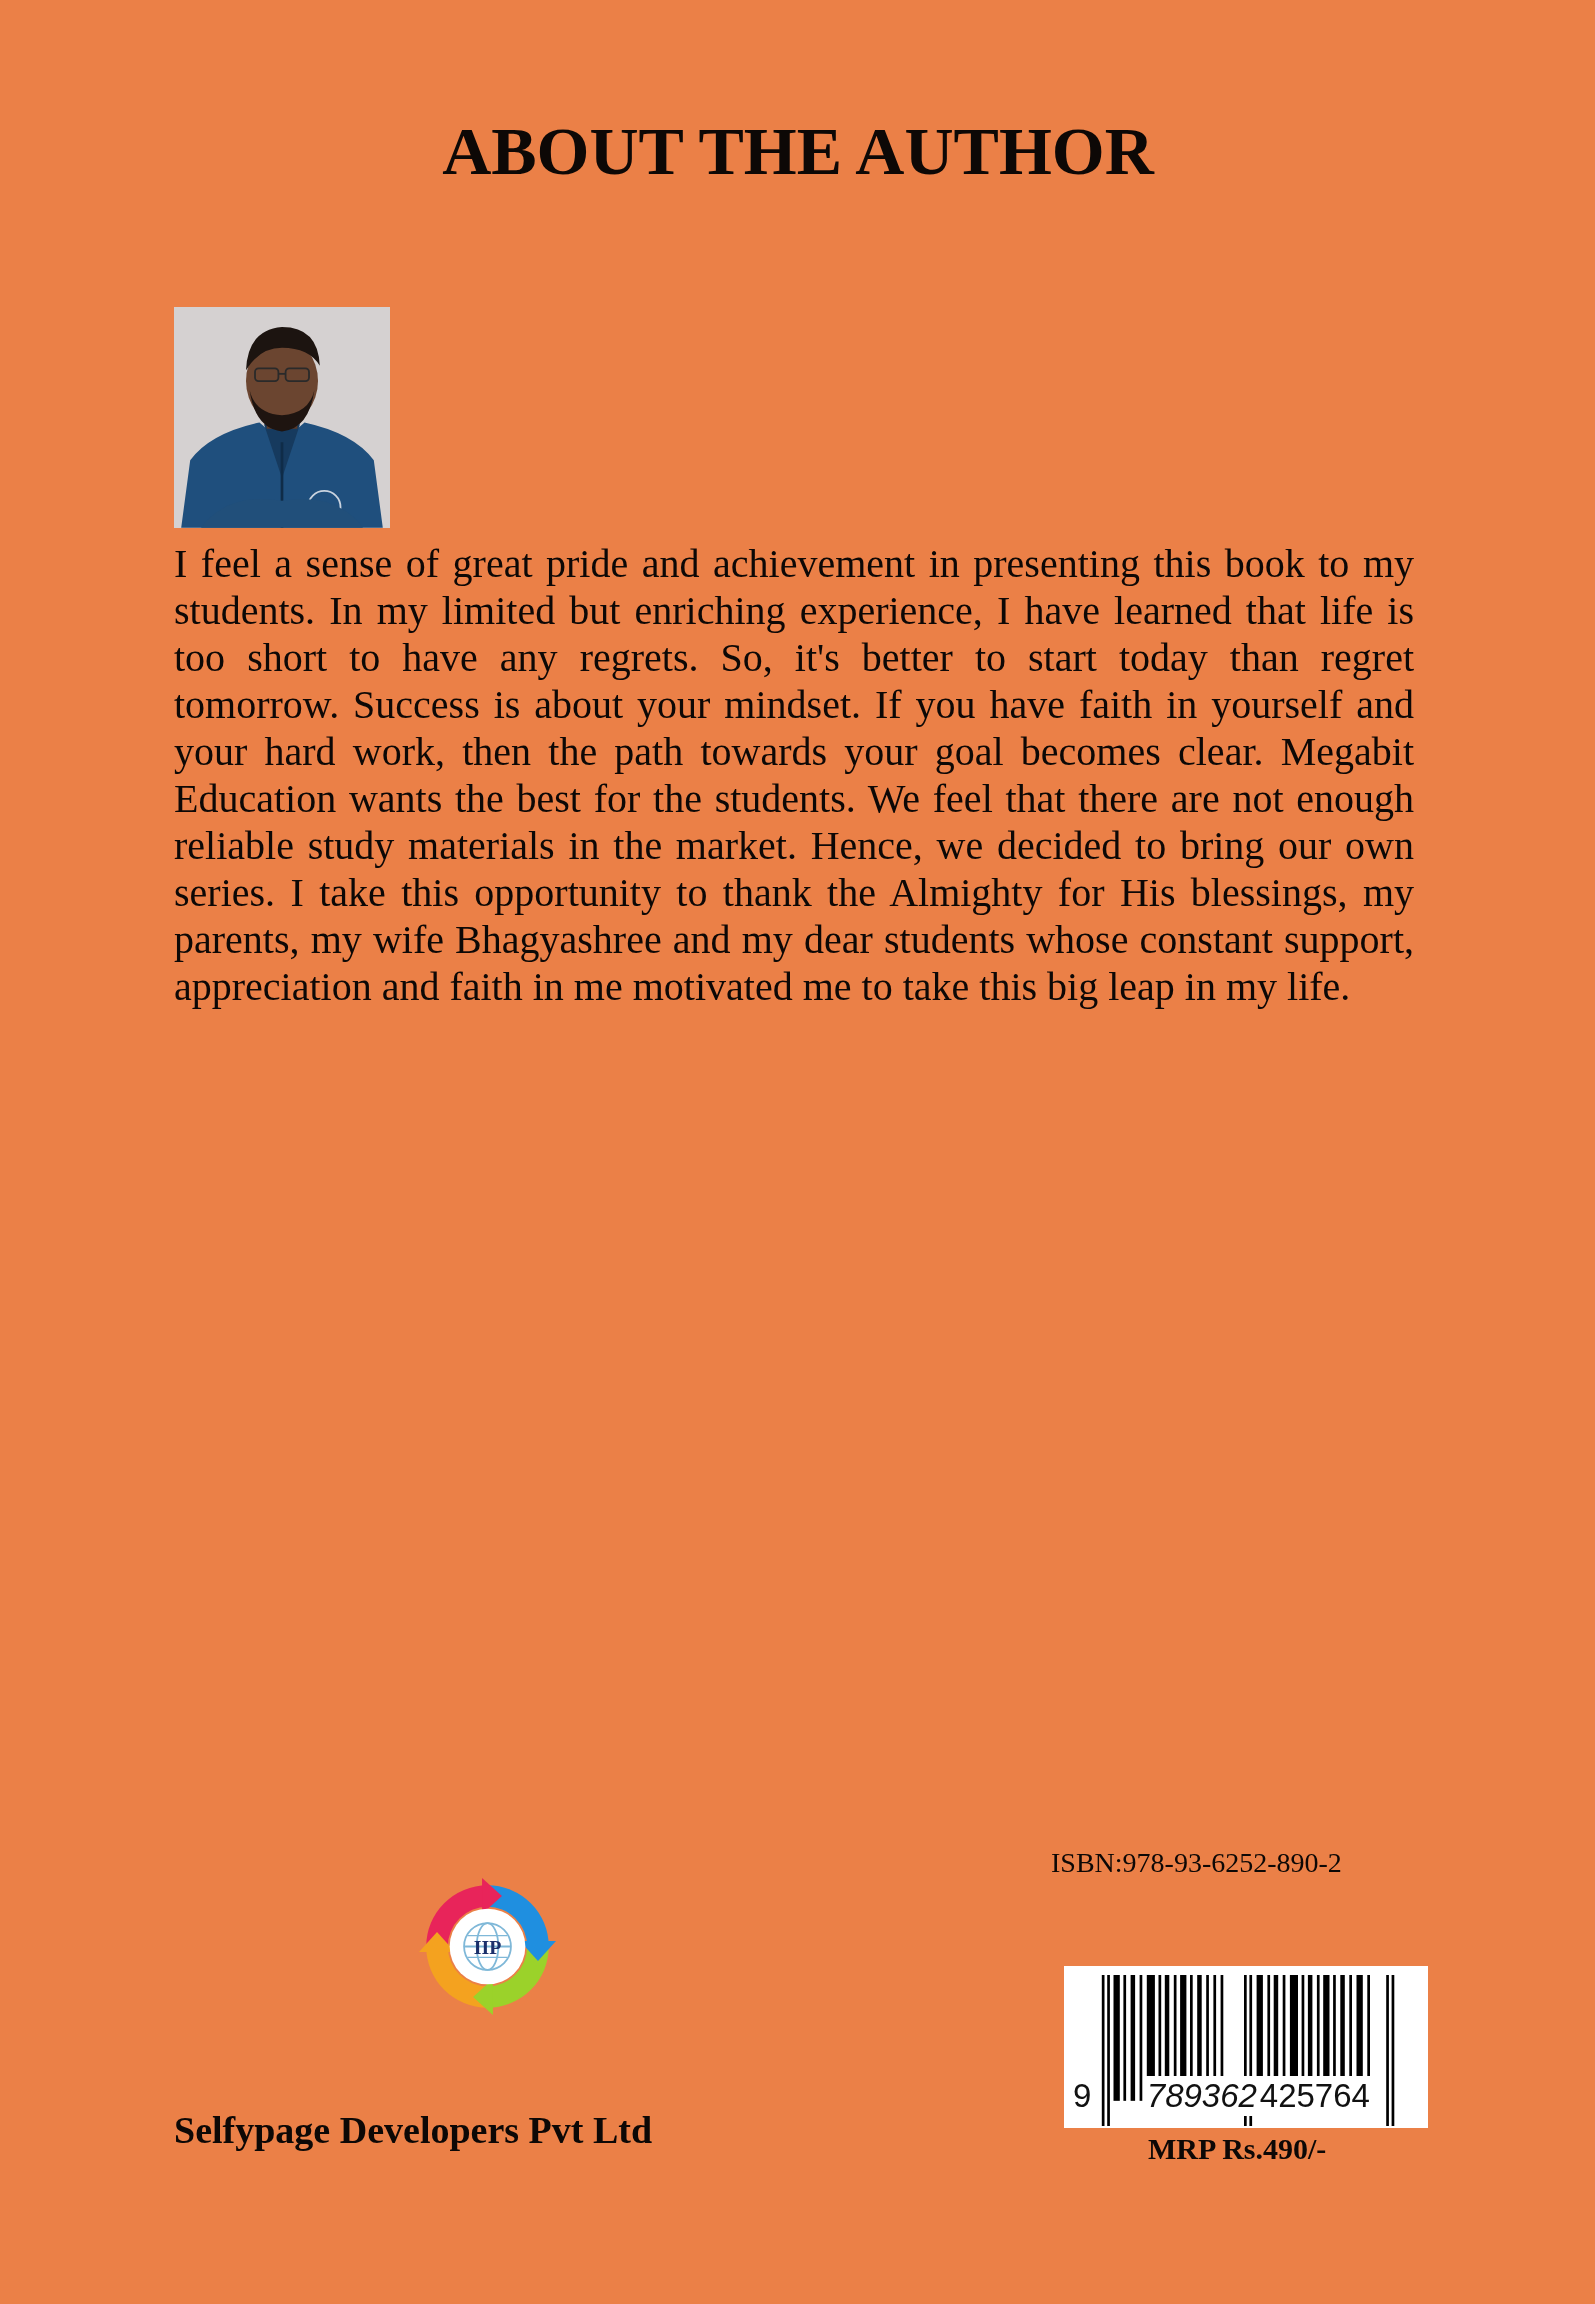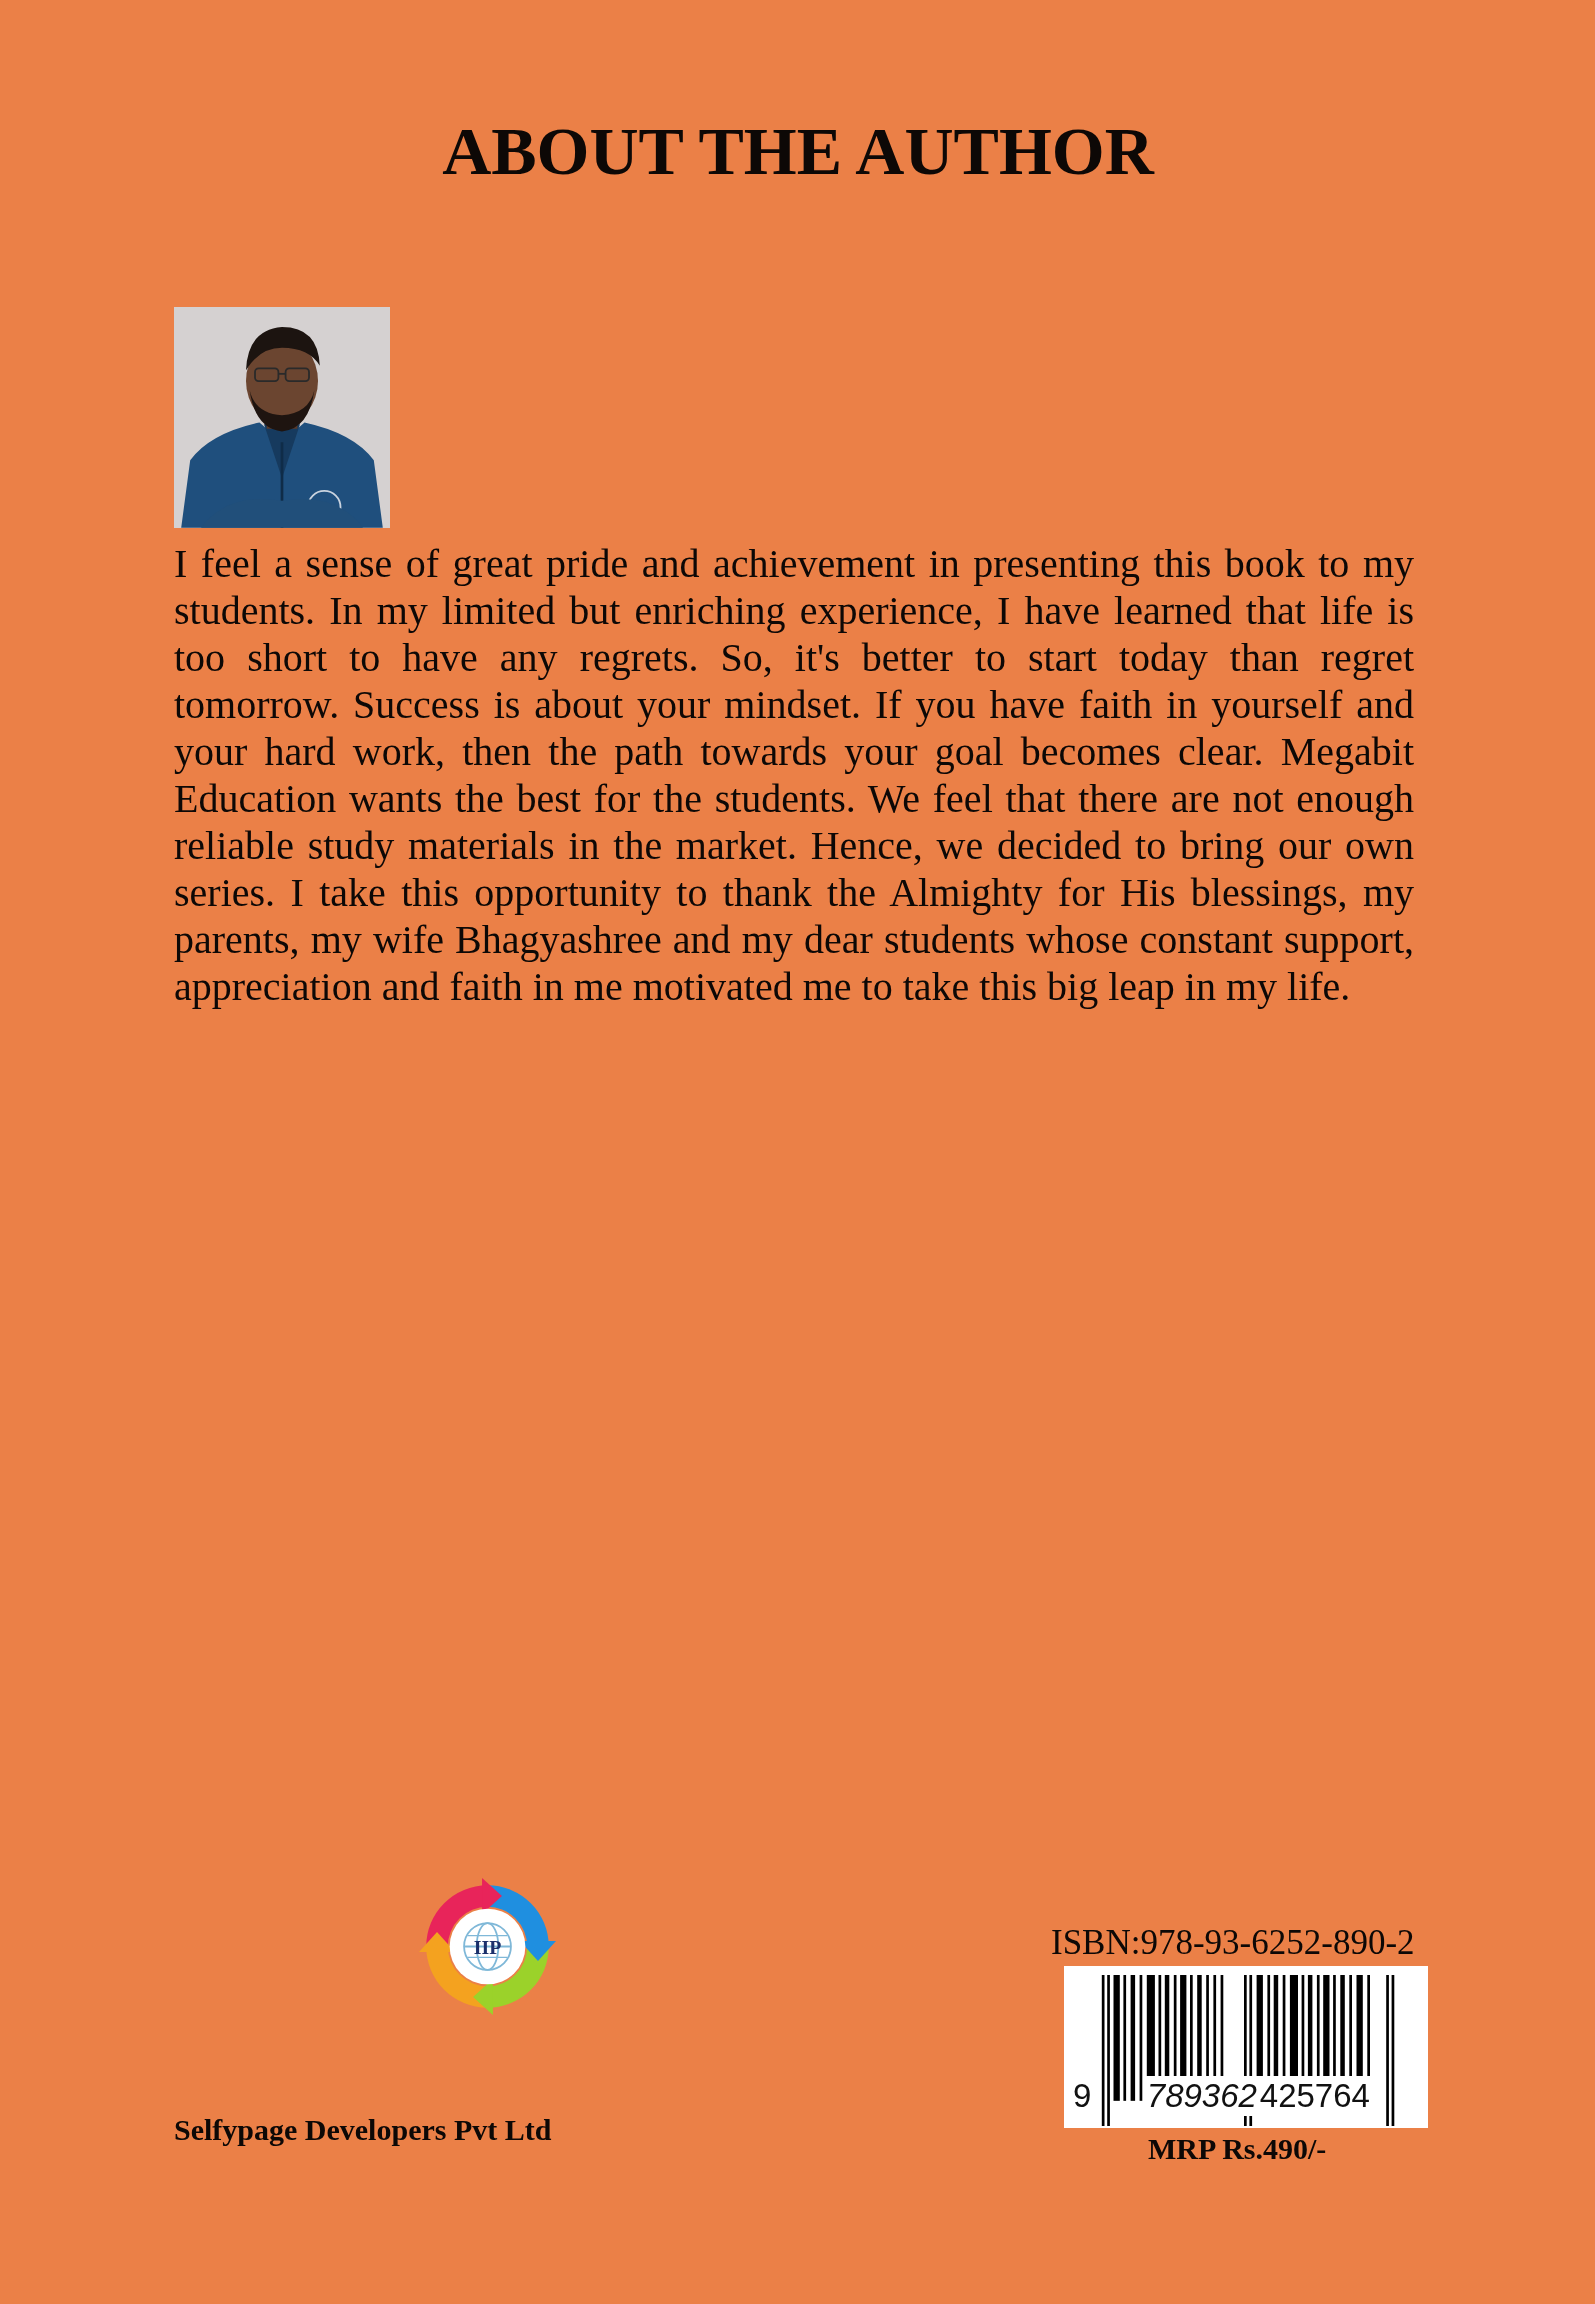--- a/index.html
+++ b/index.html
@@ -52,29 +52,29 @@
       left: 419px;
       top: 1878px;
       width: 137px;
       height: 137px;
     }
     .publisher {
       position: absolute;
       left: 174px;
       top: 2103px;
       font-weight: bold;
-      font-size: 30px;
+      font-size: 38px;
       line-height: 54px;
       white-space: nowrap;
     }
     .isbn {
       position: absolute;
       left: 1051px;
-      top: 1923px;
-      font-size: 35px;
+      top: 1843px;
+      font-size: 28px;
       line-height: 40px;
       white-space: nowrap;
       text-align: center;
     }
     .barcode {
       position: absolute;
       left: 1064px;
       top: 1966px;
       width: 364px;
       height: 162px;

